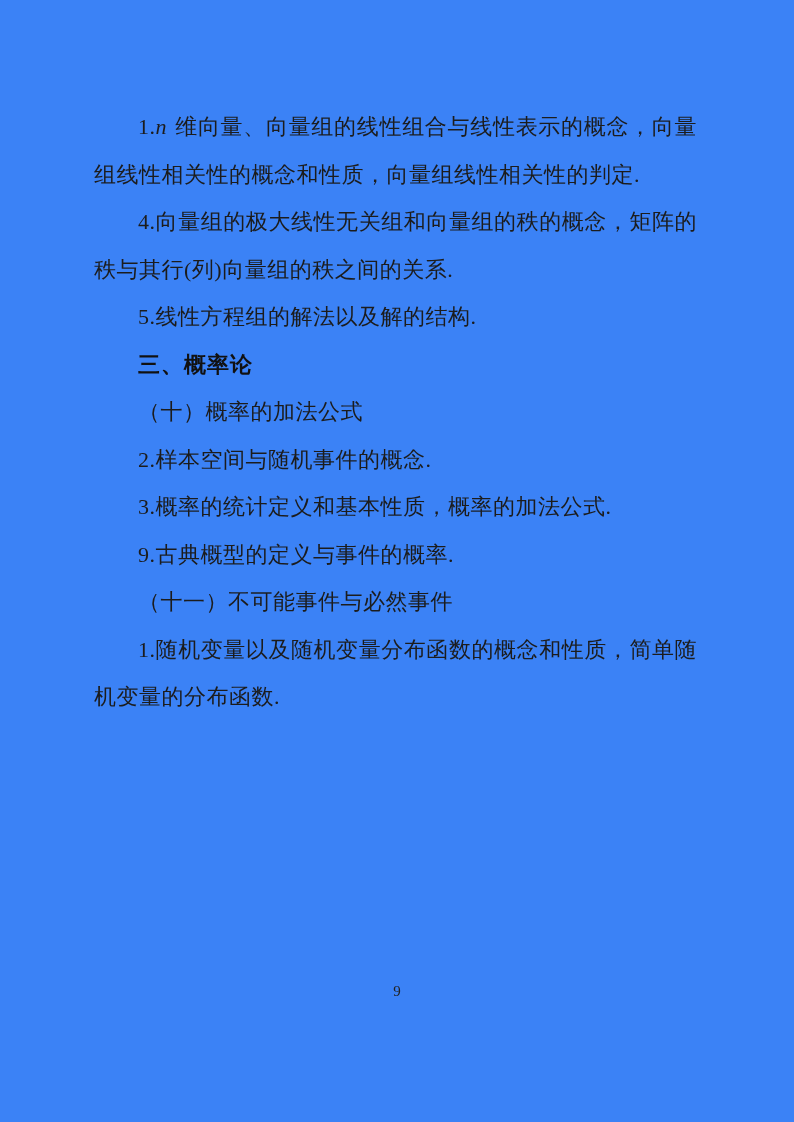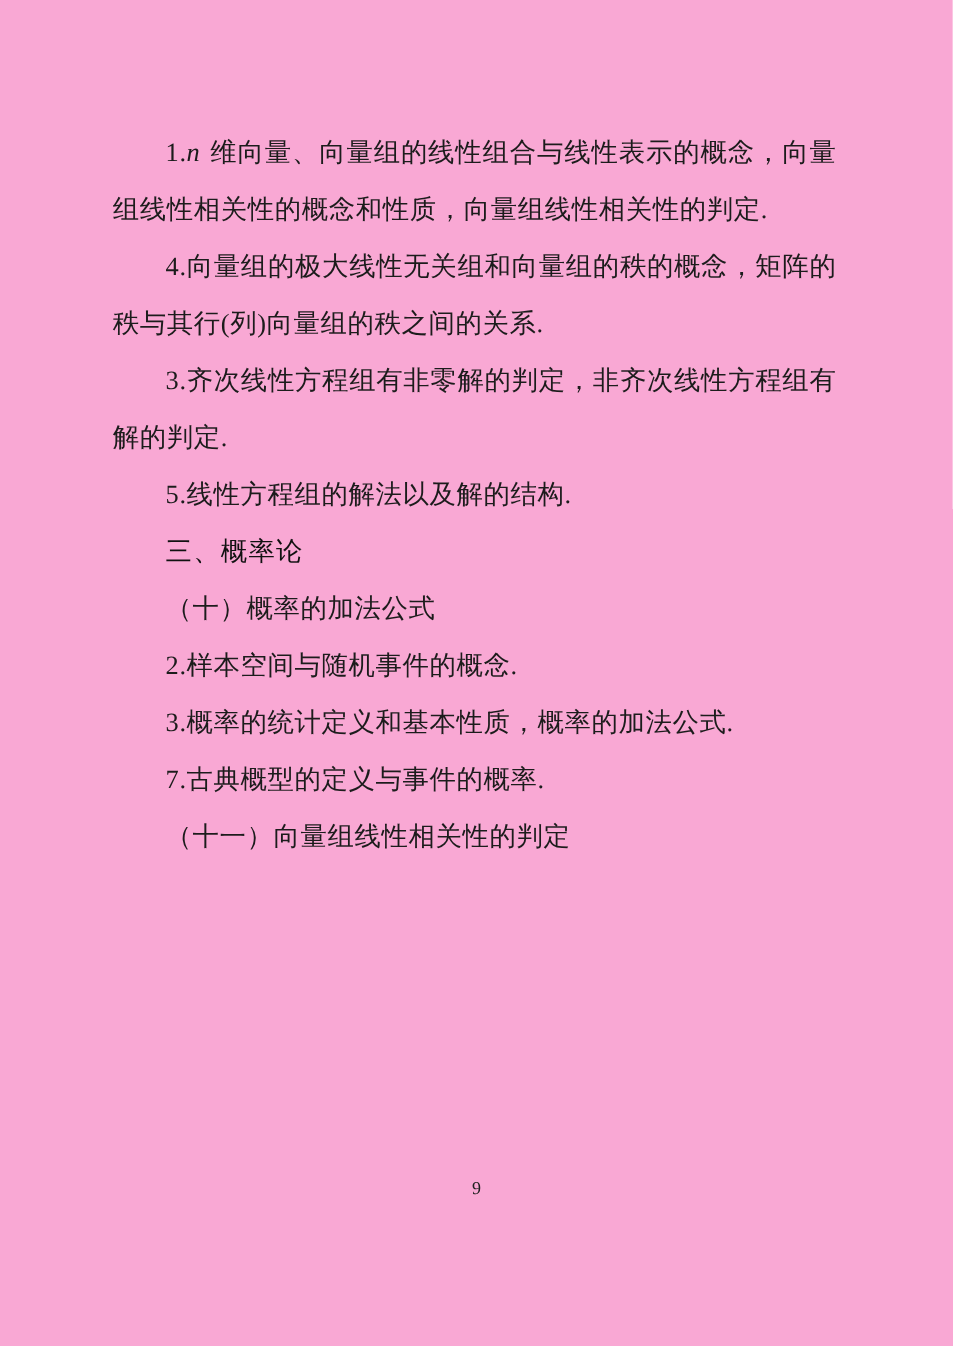--- a/index.html
+++ b/index.html
@@ -4,42 +4,42 @@
 <style>
   html, body {
     margin: 0;
     padding: 0;
     background: #ffffff;
   }
   .page {
     position: relative;
     width: 794px;
     height: 1122px;
-    background: #f9a8d4;
+    background: #3b82f6;
     overflow: hidden;
     font-family: "Liberation Serif", "DejaVu Serif", serif;
     color: #1c1c1c;
   }
   .content {
     position: absolute;
     left: 94px;
     top: 103px;
     width: 603px;
     font-size: 22px;
     line-height: 47.5px;
     text-align: justify;
     letter-spacing: 0.5px;
   }
   .content p {
     margin: 0;
     padding: 0;
     text-indent: 2em;
   }
   .section-heading {
-    font-weight: 400;
+    font-weight: 700;
     color: #111111;
     letter-spacing: 1px;
   }
   .math-var {
     font-style: italic;
     font-family: "Liberation Serif", serif;
     padding-right: 2px;
   }
   .page-footer {
     position: absolute;
@@ -57,37 +57,37 @@
 <body>
 
 <div class="page">
 
   <div class="content">
 
     <p><span>1.</span><span class="math-var">n</span><span> 维向量、向量组的线性组合与线性表示的概念，向量组线性相关性的概念和性质，向量组线性相关性的判定.</span></p>
 
     <p>4.向量组的极大线性无关组和向量组的秩的概念，矩阵的秩与其行(列)向量组的秩之间的关系.</p>
 
-    <p>3.齐次线性方程组有非零解的判定，非齐次线性方程组有解的判定.</p>
 
     <p>5.线性方程组的解法以及解的结构.</p>
 
     <p class="section-heading">三、概率论</p>
 
     <p>（十）概率的加法公式</p>
 
     <p>2.样本空间与随机事件的概念.</p>
 
 
     <p>3.概率的统计定义和基本性质，概率的加法公式.</p>
 
-    <p>7.古典概型的定义与事件的概率.</p>
+    <p>9.古典概型的定义与事件的概率.</p>
 
 
 
-    <p>（十一）向量组线性相关性的判定</p>
+    <p>（十一）不可能事件与必然事件</p>
 
+    <p>1.随机变量以及随机变量分布函数的概念和性质，简单随机变量的分布函数.</p>
 
   </div>
 
   <div class="page-footer">9</div>
 
 </div>
 
 </body></html>

